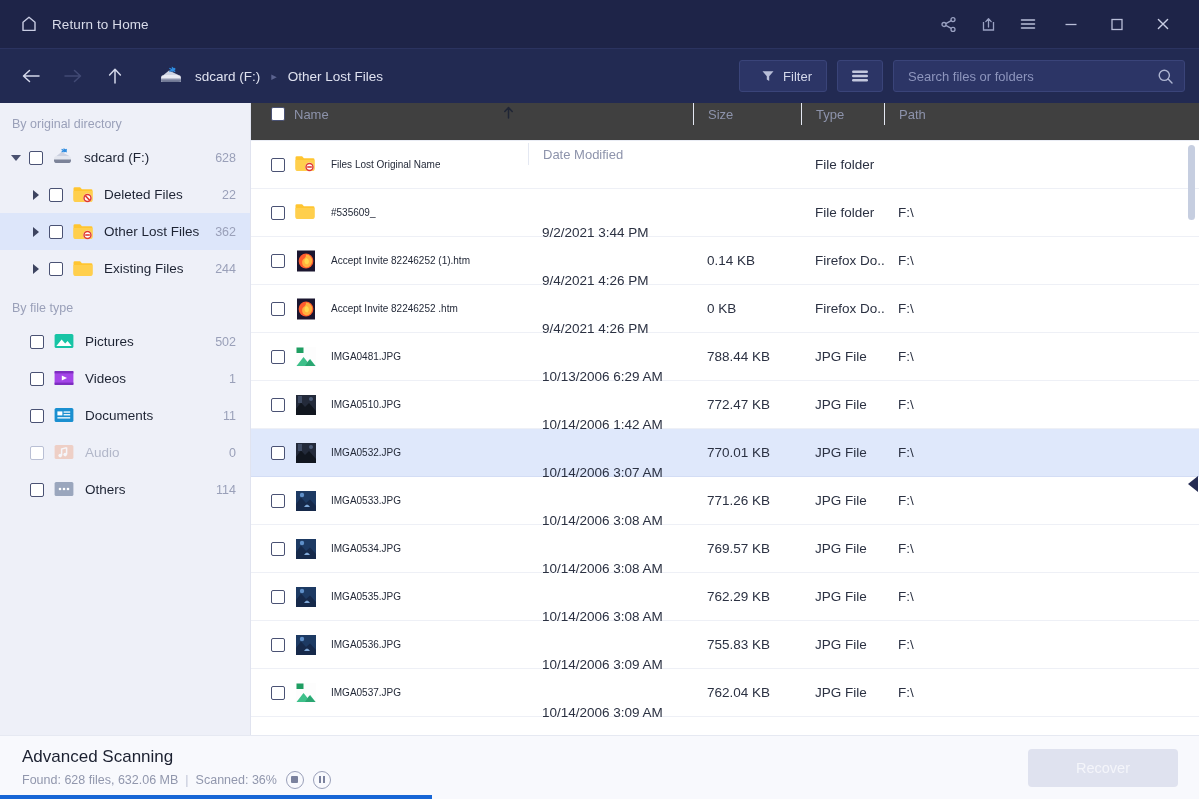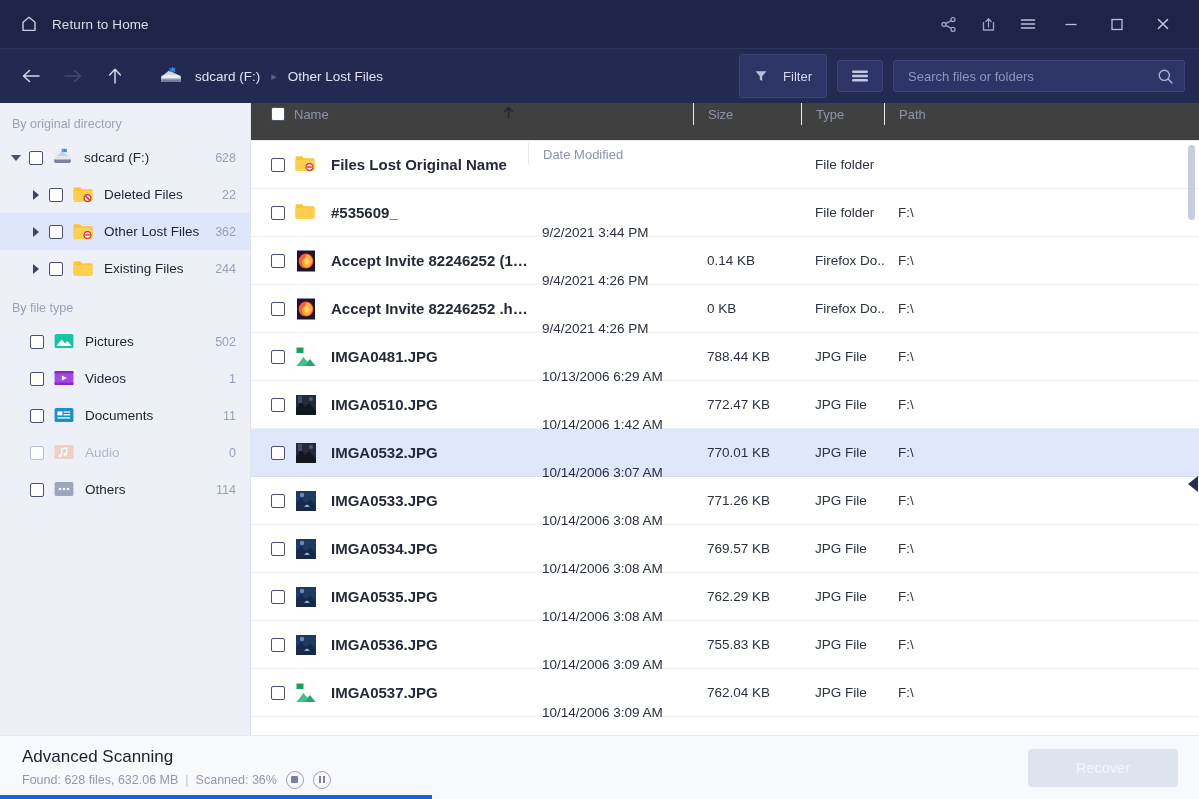--- a/index.html
+++ b/index.html
@@ -65,23 +65,23 @@
     flex: 0 0 26px;
   }
   .crumb-text {
     color: #dfe2f0; font-size: 13.5px; cursor: pointer; white-space: nowrap;
   }
   .crumb-sep {
     margin: 0 11px; color: #5b638f; font-size: 11px; line-height: 1;
   }
   .toolbar-right { margin-left: auto; display: flex; align-items: center; gap: 10px; }
   .filter-btn {
-    height: 44px; min-width: 88px;
+    height: 32px; min-width: 88px;
     background: #2c3566; border: 1px solid #3a4479; border-radius: 3px;
-    display: flex; align-items: center; justify-content: space-between; gap: 8px;
+    display: flex; align-items: center; justify-content: flex-end; gap: 8px;
     padding: 4px 14px; cursor: pointer;
   }
   .filter-btn span { color: #d4d8ea; font-size: 13px; }
   .list-btn {
     width: 46px; height: 32px;
     background: #2c3566; border: 1px solid #3a4479; border-radius: 3px;
     display: flex; align-items: center; justify-content: center;
     cursor: pointer;
   }
   .search-box {
@@ -183,21 +183,21 @@
   }
   .row.sel { background: #dfe8fb; border-bottom-color: #d3ddf5; }
   .cell {
     font-size: 13.5px; color: #242a39;
     display: flex; align-items: center;
     white-space: nowrap; overflow: hidden;
   }
   .cell.name { padding-left: 0; }
   .row .cb { margin: 0 9px 0 20px; }
   .ficon { width: 24px; height: 24px; flex: 0 0 24px; margin-right: 13px; position: relative; }
-  .fname { font-size: 15px; color: #242a39; overflow: hidden; text-overflow: ellipsis; font-weight: bold; }
+  .fname { font-size: 10px; color: #242a39; overflow: hidden; text-overflow: ellipsis; }
   .cell.date { padding-left: 14px; color: #2b3142; }
   .cell.size { padding-left: 14px; color: #2b3142; }
   .cell.type { padding-left: 14px; color: #2b3142; }
   .cell.path { padding-left: 14px; color: #2b3142; }
 
   
   .vscroll {
     position: absolute; right: 4px; top: 4px;
     width: 7px; height: 75px; border-radius: 4px;
     background: #c6cee0; cursor: pointer;

